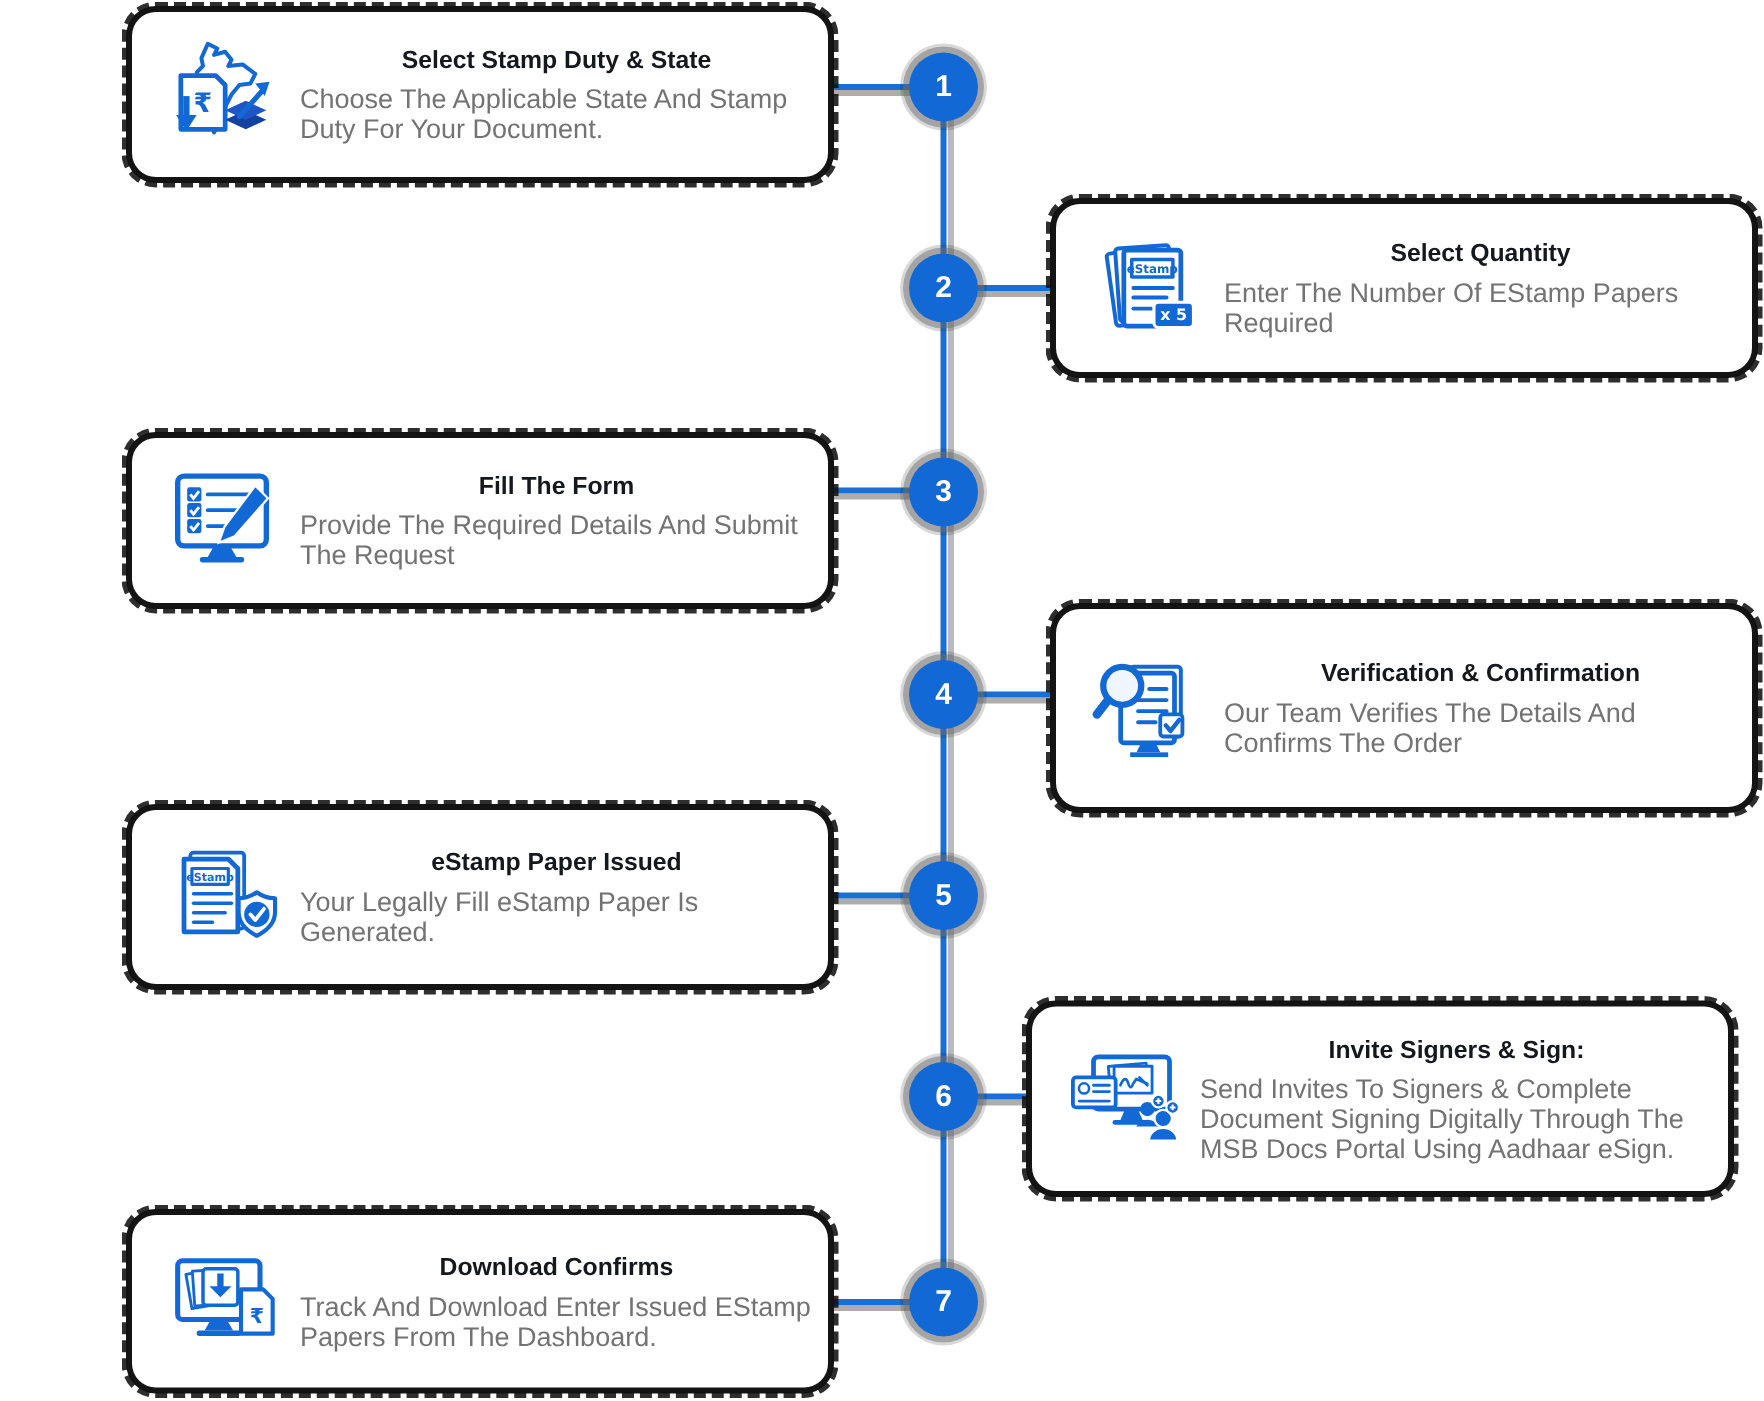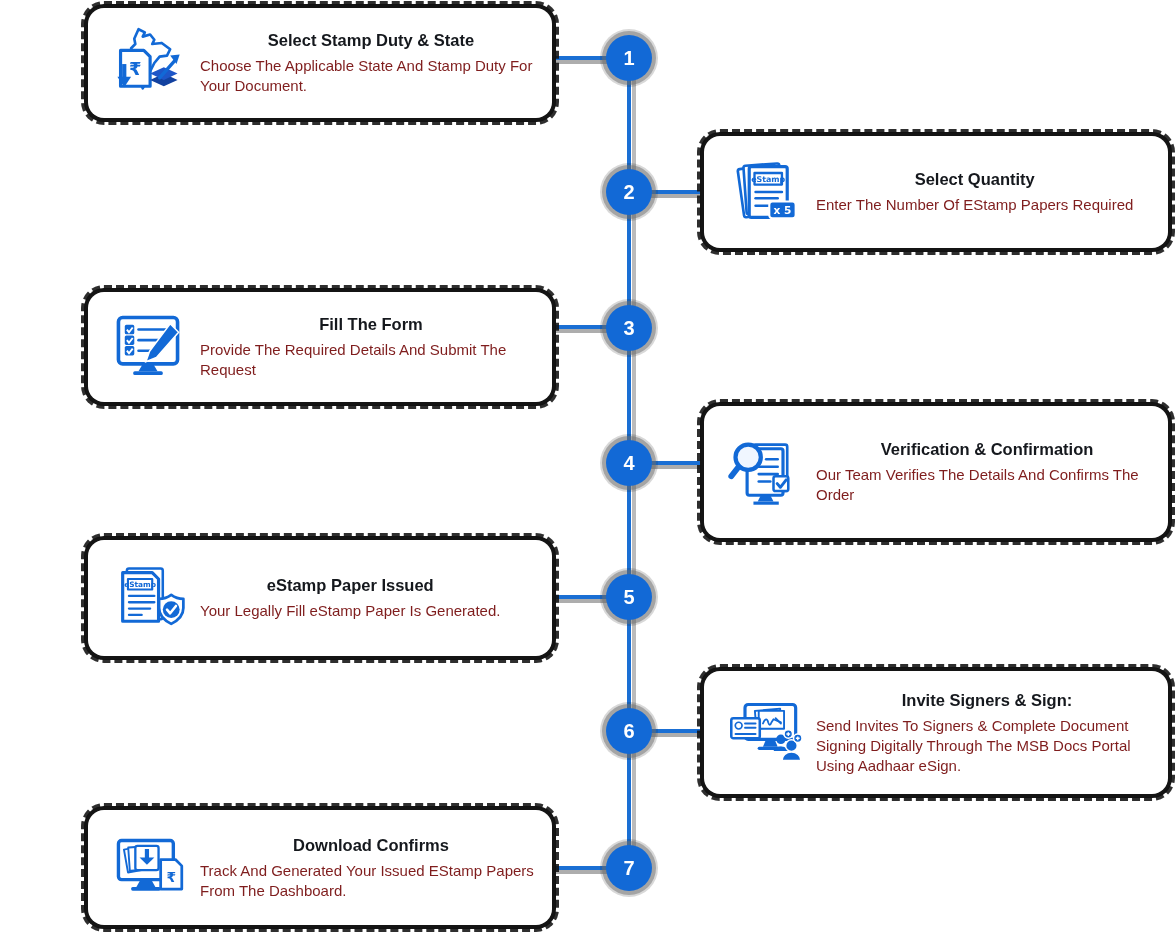--- a/index.html
+++ b/index.html
@@ -33,26 +33,26 @@
     position:absolute;width:464px;display:flex;align-items:center;
     background:#ffffff;border-radius:16px;z-index:2;
     box-shadow:0 0 0 4px #141414;
     outline:4px dashed rgba(18,18,18,.88);outline-offset:3px;
   }
   .c1{left:88px;top:8px;height:110px}
   .c2{left:704px;top:136px;height:112px}
   .c3{left:88px;top:292px;height:110px}
   .c4{left:704px;top:406px;height:132px}
   .c5{left:88px;top:540px;height:116px}
-  .c6{left:704px;top:671px;height:123px}
+  .c6{left:688px;top:671px;height:123px}
   .c7{left:88px;top:810px;height:115px}
   .icon-wrap{flex:0 0 auto;width:76px;height:76px;margin-left:22px;margin-right:14px;}
   .icon-wrap svg{width:76px;height:76px;display:block;}
   .card-text h3{margin:0 0 5px 0;font-size:16.5px;line-height:21px;color:#15181d;font-weight:bold;text-align:center;}
-  .card-text p{margin:0;font-size:15px;line-height:20px;color:#7f1d1d;max-width:342px;}
+  .card-text p{margin:0;font-size:18px;line-height:20px;color:#737373;max-width:342px;}
   svg text{font-family:"DejaVu Sans","Liberation Sans",sans-serif;}
   .st{fill:none;stroke:#1269d6;stroke-linejoin:round;stroke-linecap:round;}
   .fw{fill:#ffffff;stroke:#1269d6;stroke-linejoin:round;}
   .fb{fill:#1269d6;}
 </style>
 </head>
 <body>
 
 <div class="canvas">
 
@@ -239,17 +239,17 @@
         <rect class="fb" x="33" y="18" width="4" height="9"></rect>
         <polygon class="fb" points="28,26 42,26 35,33"></polygon>
         <polygon class="fb" points="29,47 39,47 43,54 25,54"></polygon>
         <rect class="fb" x="20" y="54" width="28" height="3.5" rx="1.5"></rect>
         <path class="fw" stroke-width="2.6" d="M48 28 h14 l6 6 v22 H48 z"></path>
         <text x="58" y="49" text-anchor="middle" font-size="13" font-weight="bold" fill="#1269d6">₹</text>
       </svg>
     </div>
     <div class="card-text">
       <h3>Download Confirms</h3>
-      <p>Track And Generated Your Issued EStamp Papers From The Dashboard.</p>
+      <p>Track And Download Enter Issued EStamp Papers From The Dashboard.</p>
     </div>
   </div>
 
 </div>
 
 </body></html>

